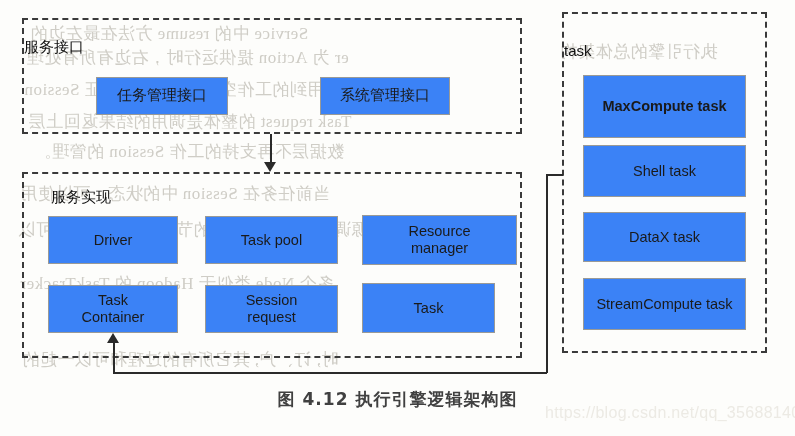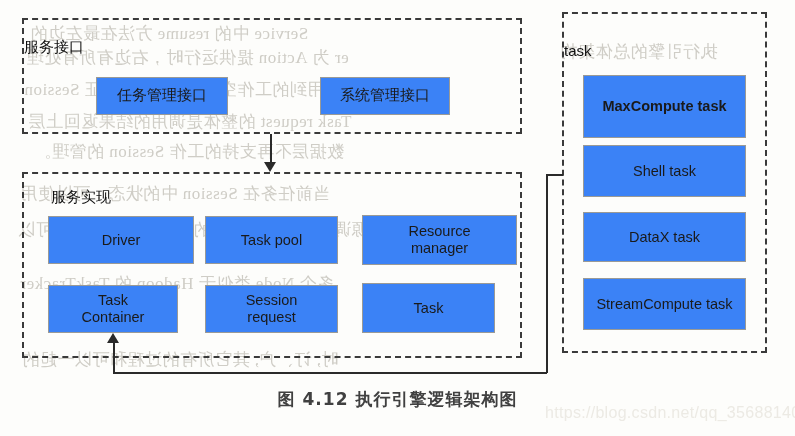--- a/index.html
+++ b/index.html
@@ -139,21 +139,21 @@
 
   <div class="node cn" style="left:320px; top:77px; width:130px; height:38px;">系统管理接口</div>
 
   <div class="vline" style="left:270px; top:134px; height:30px;"></div>
   <div class="arrow-down" style="left:264px; top:162px;"></div>
 
   <div class="group" style="left:22px; top:172px; width:500px; height:186px;">
     <div class="group-title cn" style="top:14px;margin-left:27px;">服务实现</div>
   </div>
 
-  <div class="node" style="left:48px; top:216px; width:146px; height:48px;">Driver</div>
+  <div class="node" style="left:48px; top:216px; width:130px; height:48px;">Driver</div>
   <div class="node" style="left:205px; top:216px; width:133px; height:48px;">Task pool</div>
   <div class="node" style="left:362px; top:215px; width:155px; height:50px;">Resource
 manager</div>
 
   <div class="node" style="left:48px; top:285px; width:130px; height:48px;">Task
 Container</div>
   <div class="node" style="left:205px; top:285px; width:133px; height:48px;">Session
 request</div>
   <div class="node" style="left:362px; top:283px; width:133px; height:50px;">Task</div>
 

